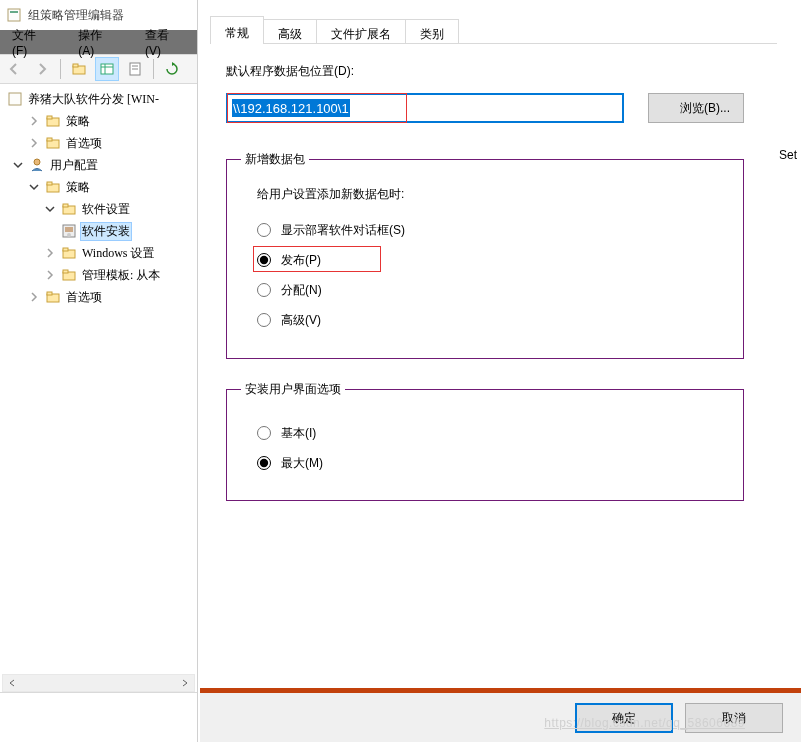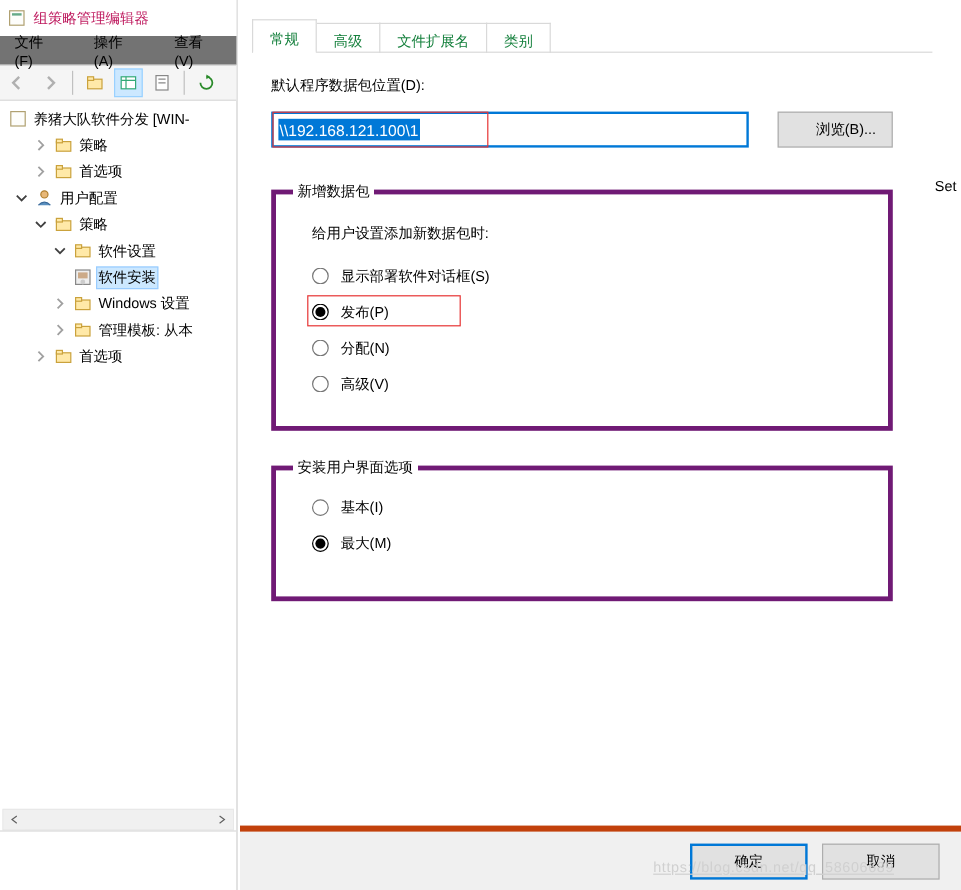--- a/index.html
+++ b/index.html
@@ -2,63 +2,63 @@
 <html><head>
   <meta charset="utf-8">
   <style>
     * { box-sizing: border-box; font-family: "Microsoft YaHei", "Segoe UI", Tahoma, sans-serif; font-size: 12px; }
     body { margin: 0; background: #fff; width: 801px; height: 742px; overflow: hidden; position: relative; }
     
     
     .editor { position: absolute; left: 0; top: 0; width: 198px; height: 742px; border-right: 1px solid #d0d0d0; background: #fff; }
     .titlebar { height: 30px; display: flex; align-items: center; padding: 0 6px; background: #fff; }
     .titlebar .icon-app { width: 16px; height: 16px; margin-right: 6px; }
-    .titlebar .title-text { color: #be185d; }
+    .titlebar .title-text { color: #404040; }
     .menubar { height: 24px; display: flex; align-items: center; padding: 0 4px; gap: 11px; background: #737373; }
     .menubar .menu-item { padding: 2px 8px; color: #000; cursor: default; }
     .toolbar { height: 30px; border-top: 1px solid #d9d9d9; border-bottom: 1px solid #d9d9d9; display: flex; align-items: center; padding: 0 2px; gap: 4px; background: #f5f5f5; }
     .tool-sep { width: 1px; height: 20px; background: #c0c0c0; margin: 0 2px; }
     .tool-btn { width: 24px; height: 24px; display: flex; align-items: center; justify-content: center; border: 1px solid transparent; }
     .tool-btn.active { background: #cce8ff; border: 1px solid #99d1ff; }
     .tree-container { position: absolute; top: 84px; left: 0; right: 0; bottom: 72px; overflow: hidden; padding: 4px 2px; }
     .tree { white-space: nowrap; }
     .tree-row { display: flex; align-items: center; height: 22px; padding-left: 2px; }
     .tree-row .expander { width: 16px; height: 16px; display: flex; align-items: center; justify-content: center; cursor: pointer; }
     .tree-row .node-icon { width: 16px; height: 16px; margin: 0 3px; }
-    .tree-row .node-label { padding: 1px 2px; cursor: default; }
+    .tree-row .node-label { padding: 1px 2px; cursor: default; font-family: Liberation Serif, serif; }
     .tree-row.selected .node-label { background: #cce8ff; border: 1px solid #99ccff; padding: 0 1px; }
     .ind0 { padding-left: 2px; } .ind1 { padding-left: 8px; } .ind2 { padding-left: 24px; }
     .ind3 { padding-left: 40px; } .ind4 { padding-left: 56px; }
     
     .h-scrollbar { position: absolute; bottom: 50px; left: 2px; right: 2px; height: 18px; background: #f0f0f0; border: 1px solid #e8e8e8; }
     .h-scroll-btn { position: absolute; top: 0; bottom: 0; width: 18px; background: #f0f0f0; display: flex; align-items: center; justify-content: center; }
     .h-scroll-btn.left { left: 0; } .h-scroll-btn.right { right: 0; }
     
     .bottom-border-area { position: absolute; left: 0; right: 0; bottom: 0; height: 50px; border-top: 1px solid #d9d9d9; }
 
     
     .dialog { position: absolute; left: 200px; top: 0; right: 0; bottom: 0; background: #fff; }
     .background-label { position: absolute; right: 4px; top: 148px; color: #000; }
     
     .tab-strip { position: absolute; left: 10px; top: 16px; height: 28px; display: flex; align-items: flex-end; }
-    .tab { height: 25px; padding: 4px 14px 0 14px; border: 1px solid #d9d9d9; border-bottom: none; margin-right: -1px; background: #fff; color: #15803d; cursor: default; display: flex; align-items: center; position: relative; }
+    .tab { height: 25px; padding: 4px 14px 0 14px; border: 1px solid #d9d9d9; border-bottom: none; margin-right: -1px; background: #fff; color: #000000; cursor: default; display: flex; align-items: center; position: relative; }
     .tab.active { height: 28px; padding-top: 6px; background: #fff; z-index: 2; border-top: 1px solid #d9d9d9; }
     .tab-panel-border { position: absolute; left: 10px; top: 43px; right: 24px; height: 1px; background: #d9d9d9; z-index: 1; }
     .tab.active::after { content: ""; position: absolute; left: 0; right: 0; bottom: -1px; height: 2px; background: #fff; }
 
     .panel { position: absolute; left: 10px; right: 24px; top: 43px; bottom: 60px; }
 
     .field-label { position: absolute; left: 16px; top: 20px; color: #000; }
     .path-input { position: absolute; left: 16px; top: 50px; width: 398px; height: 30px; border: 2px solid #0078d7; padding: 3px 6px; font-size: 13px; outline: none; }
     .selection-overlay { position: absolute; left: 22px; top: 56px; height: 18px; background: #0078d7; color: #fff; padding: 0 1px; font-size: 13px; display: flex; align-items: center; pointer-events: none; }
     .red-box-input { position: absolute; left: 17px; top: 50px; width: 180px; height: 30px; border: 1px solid #e63434; pointer-events: none; }
     
     .browse-btn { position: absolute; left: 438px; top: 50px; width: 96px; height: 30px; border: 1px solid #adadad; background: #e1e1e1; text-align: center; line-height: 28px; cursor: default; padding-left: 18px; }
 
-    fieldset { position: absolute; border: 4px solid #701a75; margin: 0; padding: 10px 14px 14px 14px; }
+    fieldset { position: absolute; border: 1px solid #701a75; margin: 0; padding: 10px 14px 14px 14px; }
     fieldset legend { padding: 0 4px; color: #000; }
     
     .fs-new-package { left: 16px; top: 108px; width: 518px; height: 208px; }
     .fs-new-package .intro { margin: 8px 0 12px 16px; color: #000; }
     .radio-row { display: flex; align-items: center; margin-left: 16px; height: 30px; gap: 6px; }
     .red-box-radio { position: absolute; border: 1px solid #e63434; pointer-events: none; }
 
     .fs-install-ui { left: 16px; top: 338px; width: 518px; height: 120px; }
 
     input[type=radio] { width: 14px; height: 14px; margin: 0 4px 0 0; accent-color: #000; }
@@ -312,21 +312,21 @@
       </label>
       <label class="radio-row">
         <input type="radio" name="newpkg" style="">
         <span>高级(V)</span>
       </label>
       <div class="red-box-radio" style="left:26px; top:78px; width:128px; height:26px;"></div>
     </fieldset>
 
     <fieldset class="fs-install-ui">
       <legend>安装用户界面选项</legend>
-      <label class="radio-row" style="margin-top:0;">
+      <label class="radio-row" style="margin-top:10px;">
         <input type="radio" name="uiopt" style="">
         <span>基本(I)</span>
       </label>
       <label class="radio-row">
         <input type="radio" name="uiopt" checked="" style="">
         <span>最大(M)</span>
       </label>
     </fieldset>
   </div>
 

